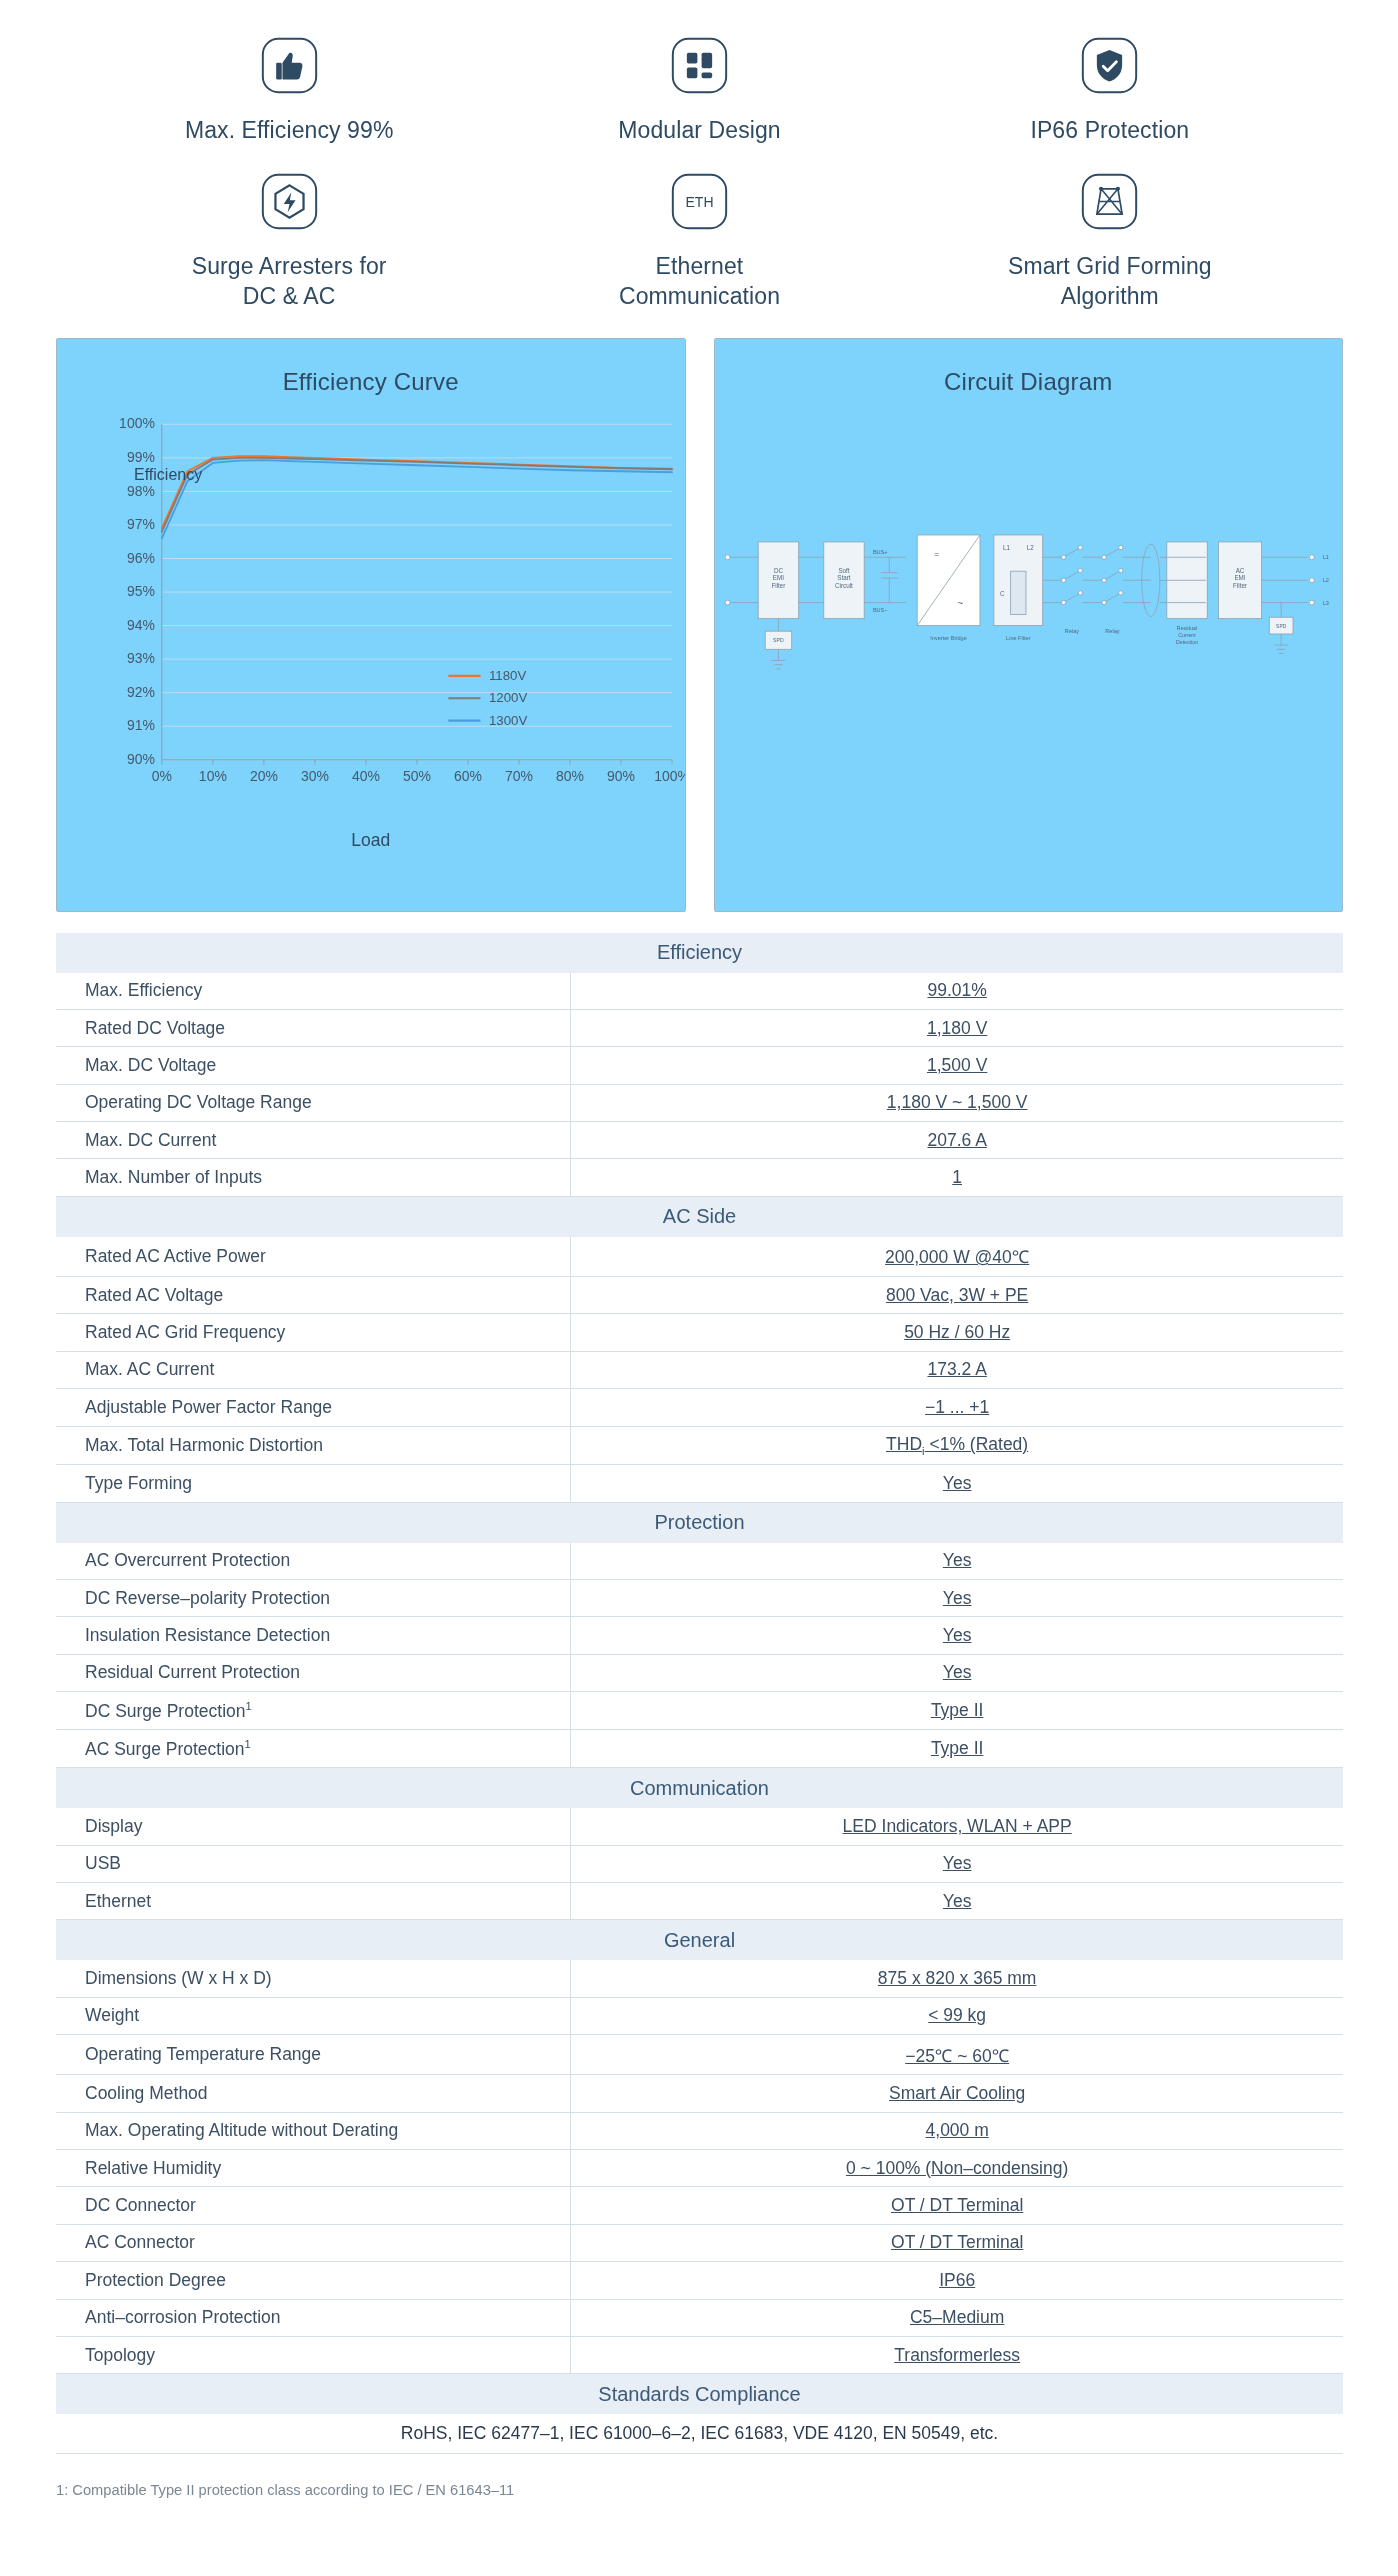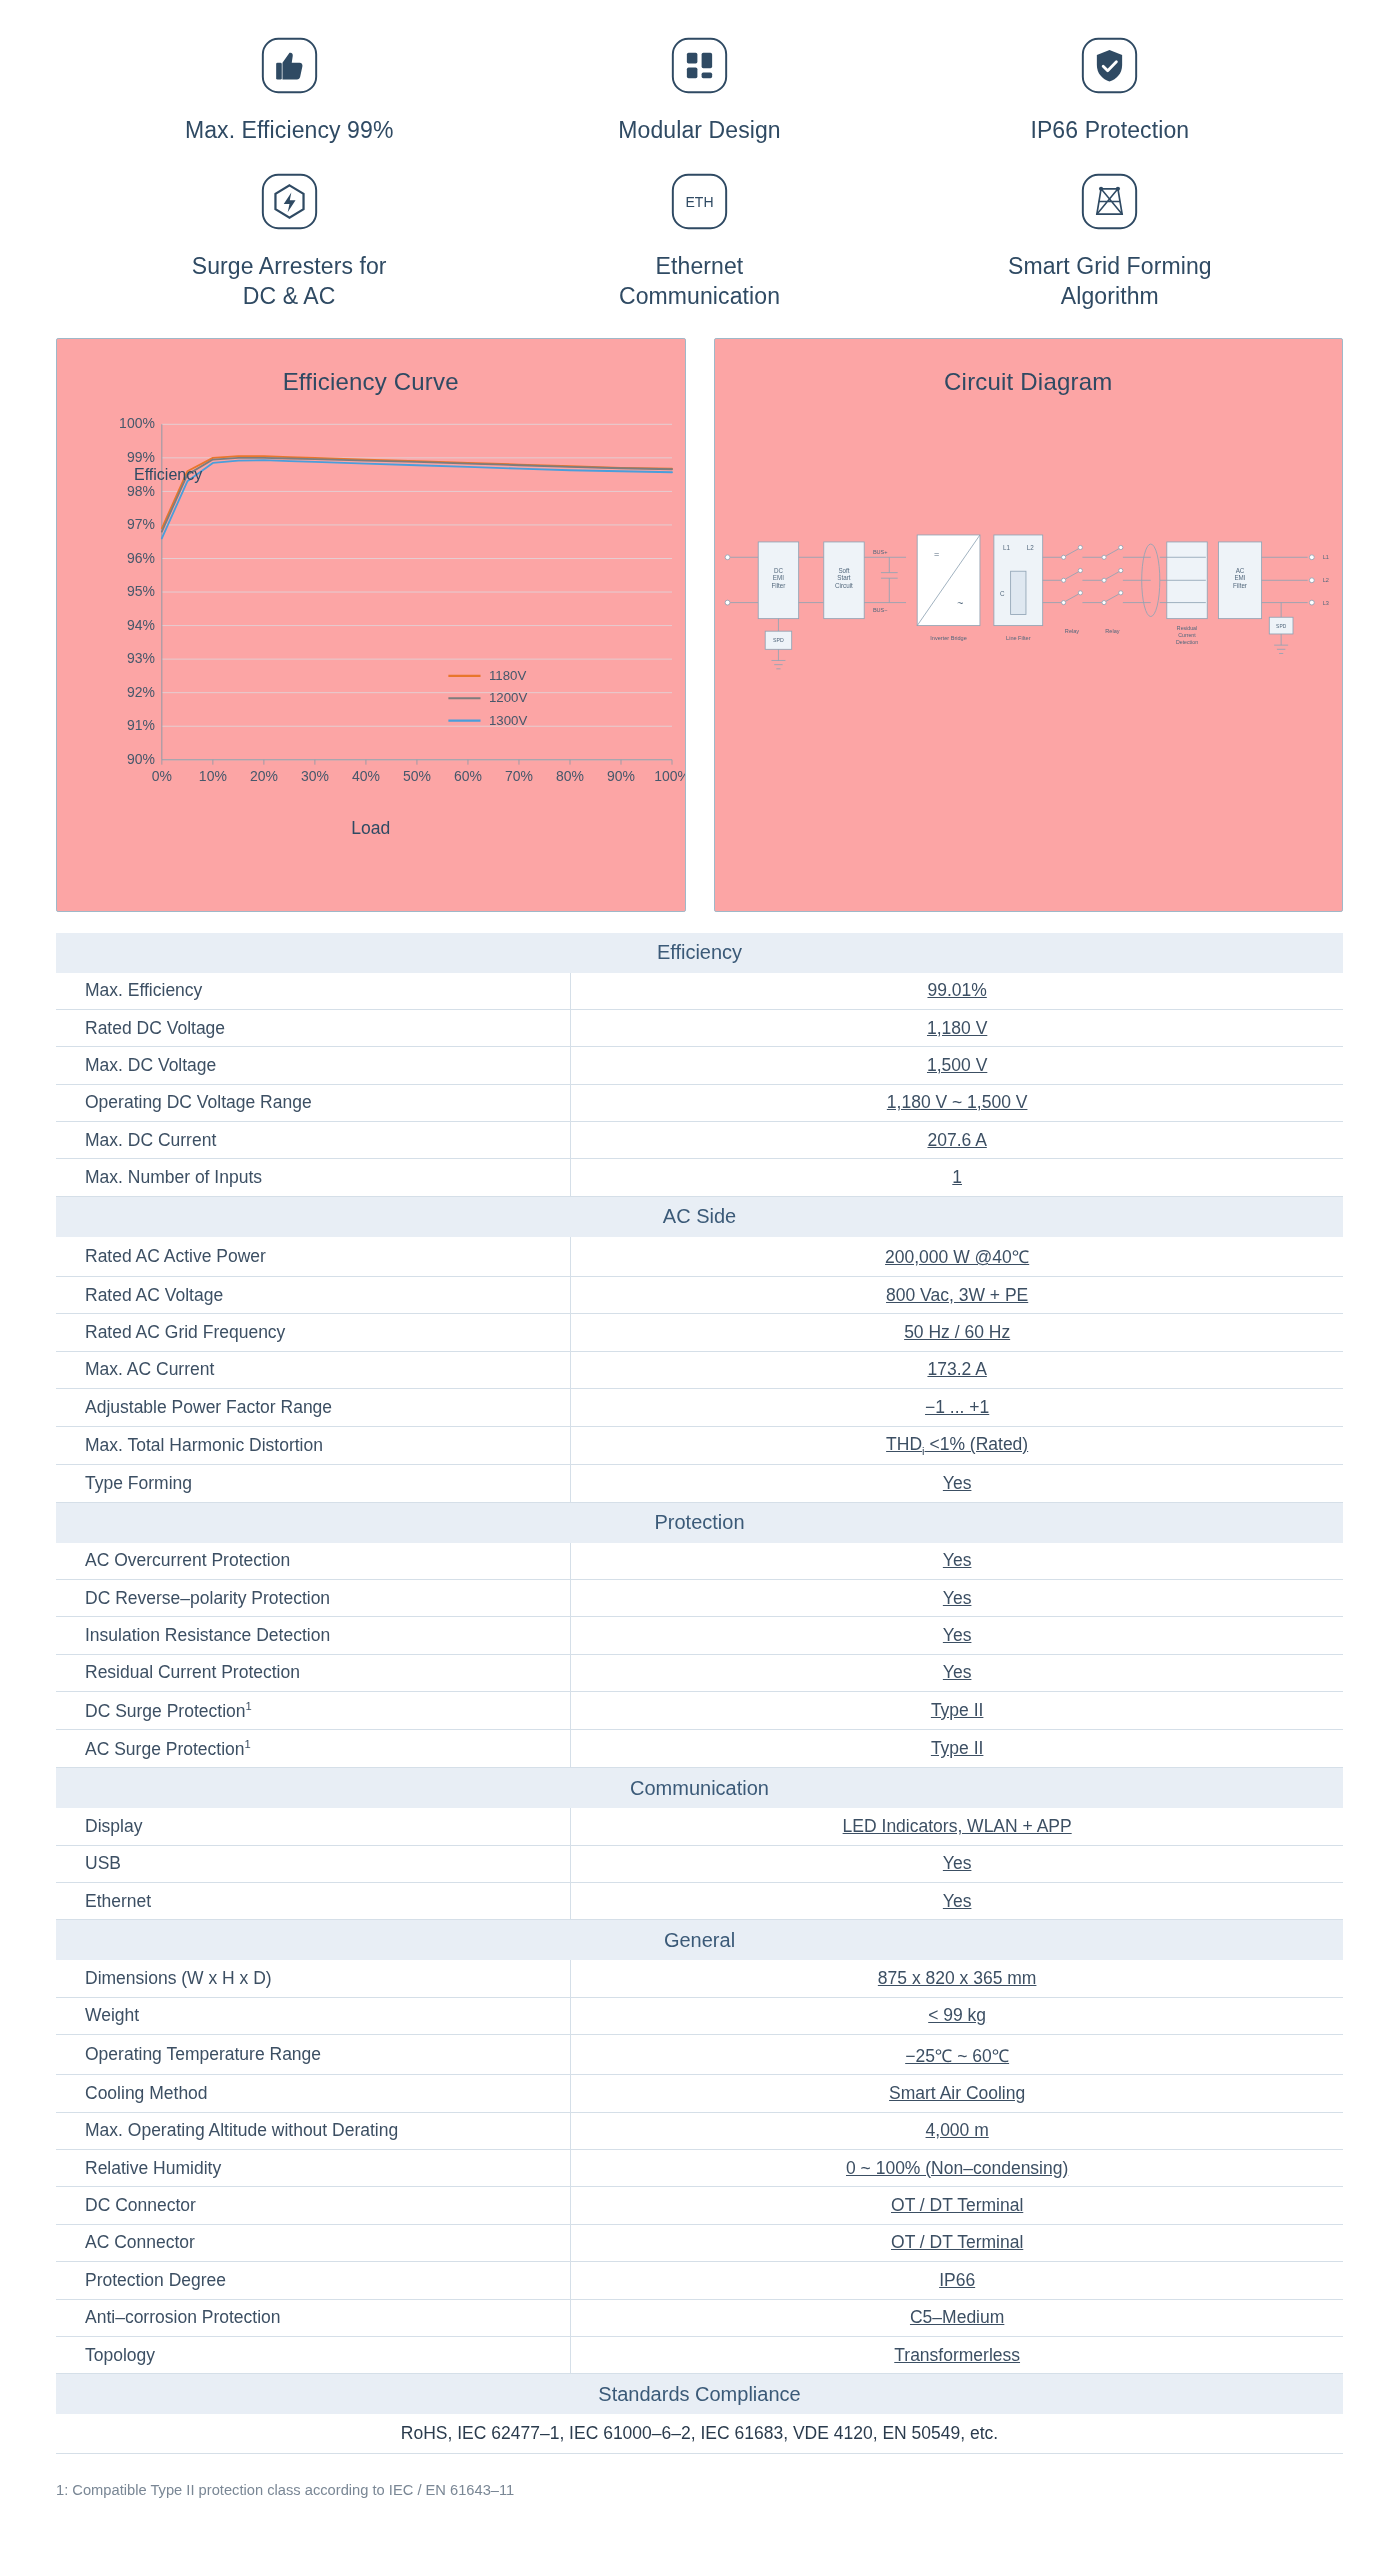--- a/index.html
+++ b/index.html
@@ -48,21 +48,21 @@
   
   .panels {
     display: flex;
     gap: 28px;
     padding: 15.4px 56px 0 56px;
   }
   .panel {
     flex: 1 1 0;
     border: 1.4px solid #9fb8c8;
     border-radius: 2.1px;
-    background: #fca5a5;
+    background: #7dd3fc;
     position: relative;
     height: 574px;
     overflow: hidden;
   }
   .panel-title {
     text-align: center;
     font-size: 24px;
     color: #2f4a63;
     padding-top: 29px;
     letter-spacing: 0.2px;
@@ -73,21 +73,21 @@
   .chart-svg { display: block; }
   .axis-label-y {
     position: absolute;
     left: 77px; top: 70px;
     font-size: 16px;
     color: #2f4a63;
   }
   .axis-label-x {
     position: absolute;
     width: 100%; text-align: center;
-    top: 422px;
+    top: 434px;
     font-size: 17.5px;
     color: #2f4a63;
   }
 
   
   .spec-table {
     margin: 21px 56px 0 56px;
     border-collapse: collapse;
     width: calc(100% - 112px);
     font-size: 17.5px;

